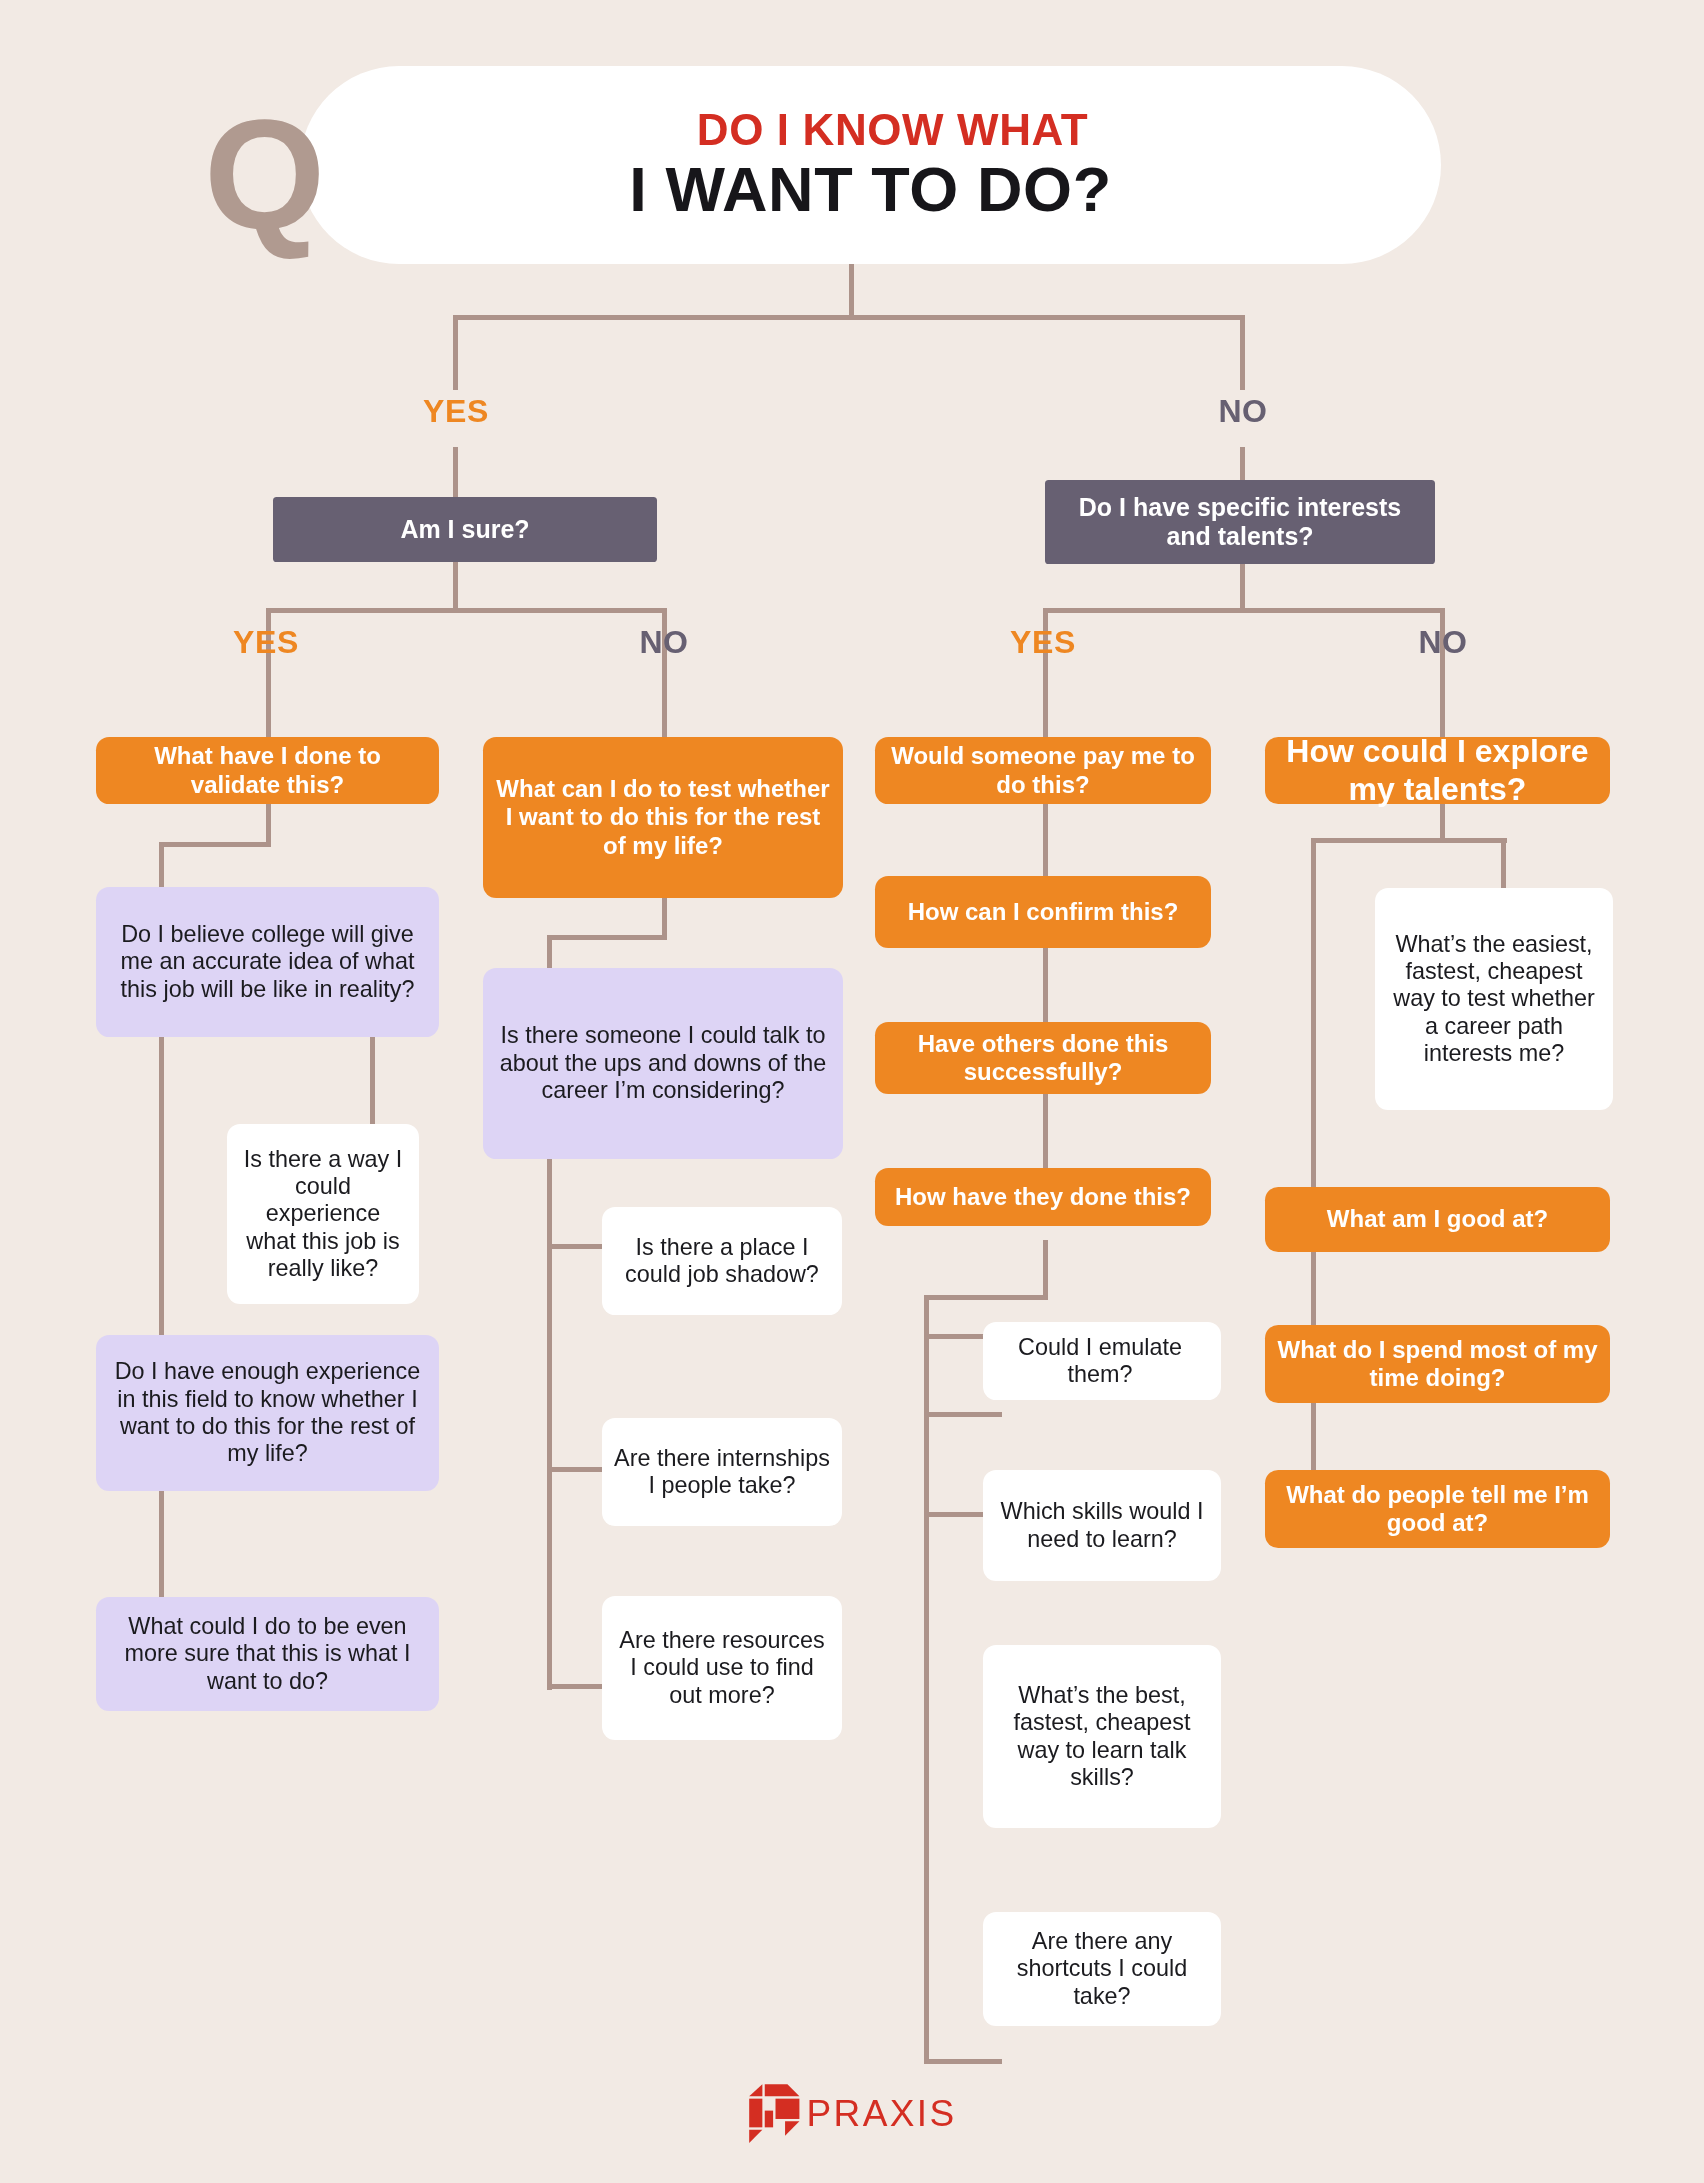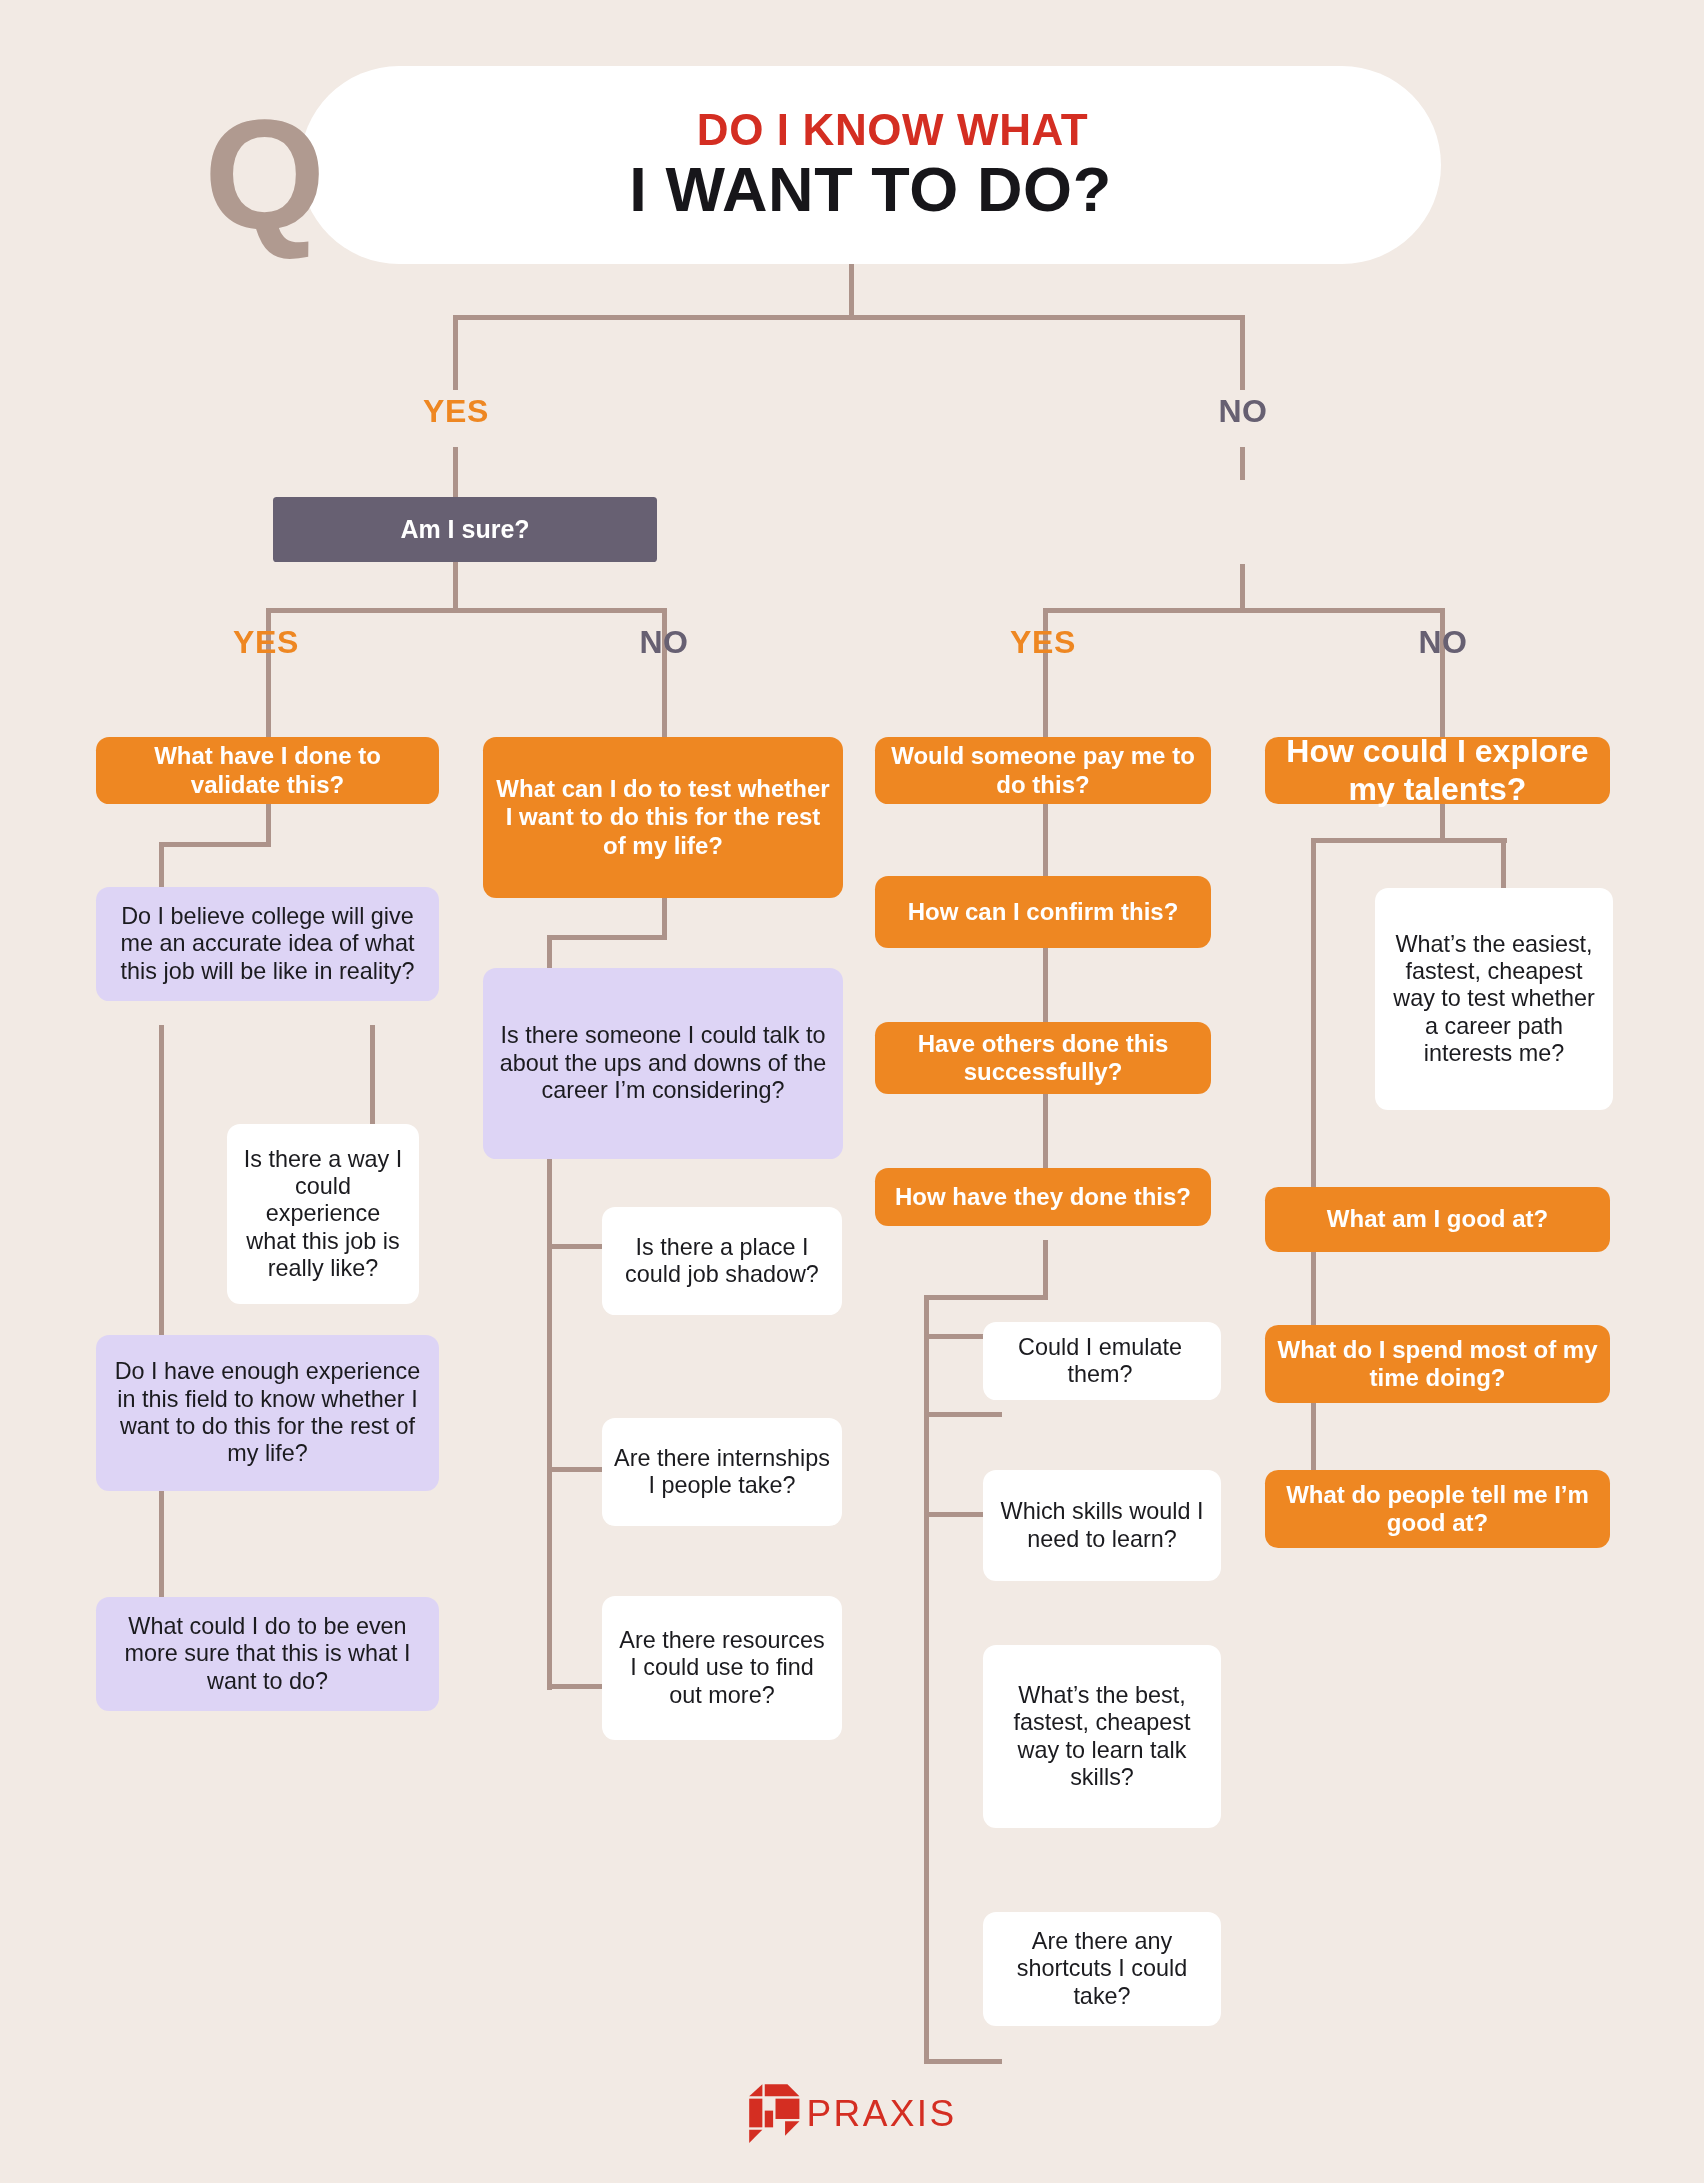--- a/index.html
+++ b/index.html
@@ -96,20 +96,21 @@
   <div class="ln v" style="left:1240px; top:315px; height:75px;"></div>
 
   <div class="branch-label yes" style="left:396px; top:393px; width:120px;">YES</div>
   <div class="branch-label no" style="left:1183px; top:393px; width:120px;">NO</div>
 
   <div class="ln v" style="left:453px; top:447px; height:81px;"></div>
   <div class="ln v" style="left:1240px; top:447px; height:33px;"></div>
 
   <div class="node dark" style="left:273px; top:497px; width:384px; height:65px; font-size:25px;">Am I sure?</div>
 
+  <div class="node dark" style="left:1045px; top:480px; width:390px; height:84px; font-size:25px;">Do I have specific interests and talents?</div>
 
   <div class="ln v" style="left:453px; top:562px; height:51px;"></div>
   <div class="ln h" style="left:266px; top:608px; width:401px;"></div>
   <div class="ln v" style="left:266px; top:608px; height:75px;"></div>
   <div class="ln v" style="left:662px; top:608px; height:75px;"></div>
 
   <div class="branch-label yes" style="left:209px; top:624px; width:114px;">YES</div>
   <div class="branch-label no" style="left:607px; top:624px; width:114px;">NO</div>
 
   <div class="ln v" style="left:266px; top:680px; height:60px;"></div>
@@ -125,21 +126,21 @@
 
   <div class="ln v" style="left:1043px; top:680px; height:60px;"></div>
   <div class="ln v" style="left:1440px; top:680px; height:60px;"></div>
 
   <div class="node orange" style="left:96px; top:737px; width:343px; height:67px; font-size:24px;">What have I done to validate this?</div>
 
   <div class="ln v" style="left:266px; top:804px; height:42px;"></div>
   <div class="ln h" style="left:159px; top:842px; width:112px;"></div>
   <div class="ln v" style="left:159px; top:842px; height:48px;"></div>
 
-  <div class="node lav" style="left:96px; top:887px; width:343px; height:114px; font-size:23.4px;">Do I believe college will give me an accurate idea of what this job will be like in reality?</div>
+  <div class="node lav" style="left:96px; top:887px; width:343px; height:150px; font-size:23.4px;">Do I believe college will give me an accurate idea of what this job will be like in reality?</div>
 
   <div class="ln v" style="left:159px; top:1025px; height:372px;"></div>
   <div class="ln v" style="left:370px; top:1025px; height:102px;"></div>
 
   <div class="node white" style="left:227px; top:1124px; width:192px; height:180px; font-size:23.4px;">Is there a way I could experience what this job is really like?</div>
 
   <div class="node lav" style="left:96px; top:1335px; width:343px; height:156px; font-size:23.4px;">Do I have enough experience in this field to know whether I want to do this for the rest of my life?</div>
 
   <div class="ln v" style="left:159px; top:1491px; height:114px;"></div>
 

